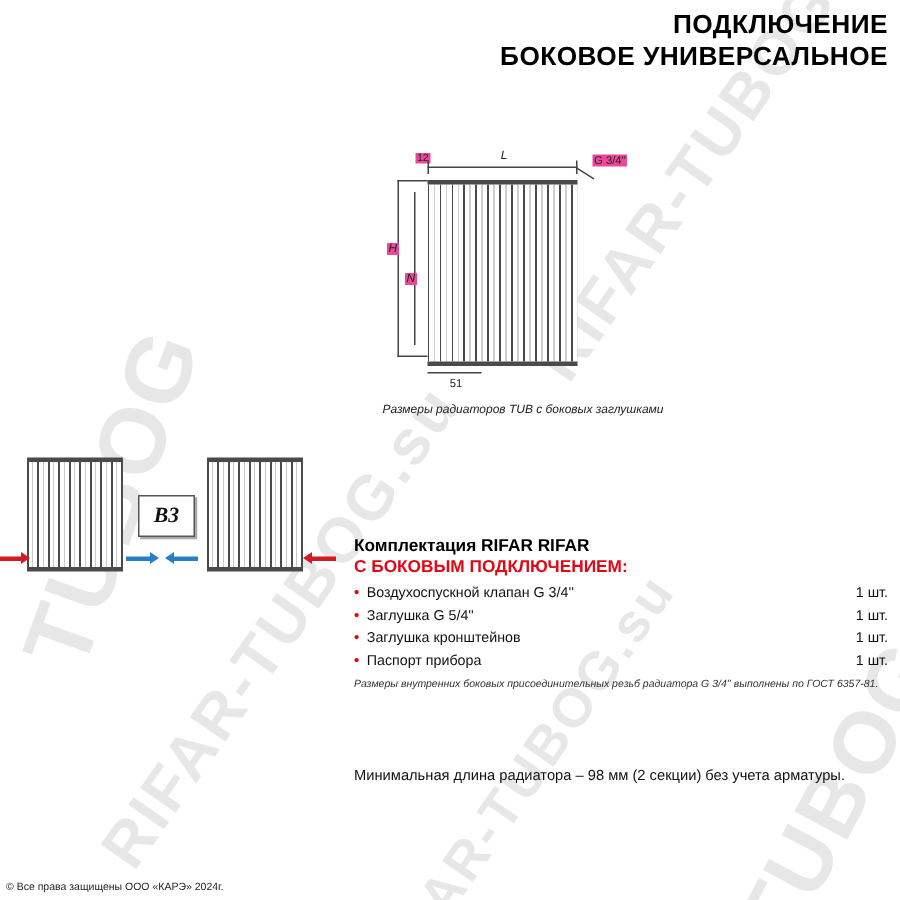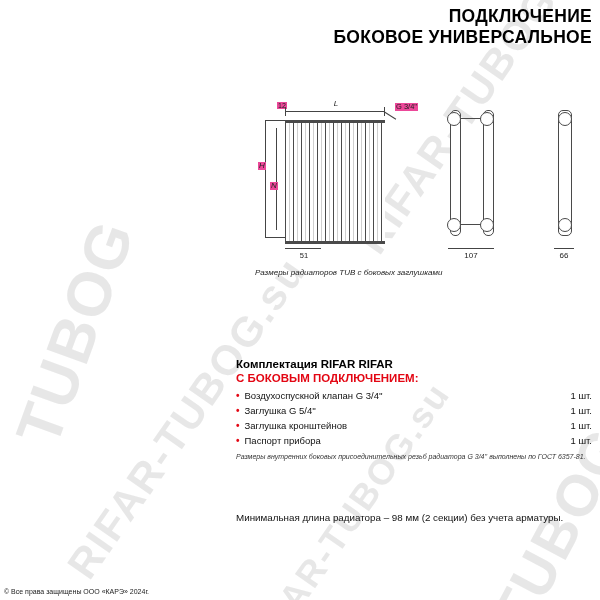--- a/index.html
+++ b/index.html
@@ -80,20 +80,29 @@
   <div class="wm" style="left:478px;top:610px;font-size:58px;transform:rotate(-62deg);">TUBOG</div>
   <div class="wm" style="left:235px;top:645px;font-size:36px;transform:rotate(-55deg);">RIFAR-TUBOG.su</div>
 
   <div class="layer title">
     <div>ПОДКЛЮЧЕНИЕ</div>
     <div>БОКОВОЕ УНИВЕРСАЛЬНОЕ</div>
   </div>
 
 
 
+  <div class="scheme-row" style="top:305px">
+    <div class="radiator" style="left:18px"></div>
+    <div class="radiator" style="left:138px"></div>
+    <div class="scheme-label">B3</div>
+    <i class="arrow red ar-right" style="left:-2px;top:66px"></i>
+    <i class="arrow blue ar-right" style="left:84px;top:66px"></i>
+    <i class="arrow red ar-left" style="left:208px;top:66px"></i>
+    <i class="arrow blue ar-left" style="left:116px;top:66px"></i>
+  </div>
 
 
   <div class="layer drawing">
     <div class="dlabel" style="left:22px;top:4px;font-size:7px">12</div>
     <div class="dlabel" style="left:30px;top:2px;width:100px;text-align:center;font-style:italic;background:transparent">L</div>
     <div class="dline" style="left:30px;top:13px;width:100px;height:1px"></div>
     <div class="dline" style="left:30px;top:9px;width:1px;height:9px"></div>
     <div class="dline" style="left:129px;top:9px;width:1px;height:9px"></div>
 
     <div class="dlabel" style="left:140px;top:5px;font-size:7.5px">G 3/4''</div>
@@ -107,38 +116,20 @@
     <div class="dlabel" style="left:3px;top:64px;font-style:italic">H</div>
     <div class="dline" style="left:21px;top:30px;width:1px;height:102px"></div>
     <div class="dlabel" style="left:15px;top:84px;font-style:italic">N</div>
 
     <div class="dline" style="left:30px;top:150px;width:36px;height:1px"></div>
     <div class="dlabel" style="left:30px;top:154px;width:36px;text-align:center;font-size:7.5px;background:transparent">51</div>
 
     <div class="caption">Размеры радиаторов TUB с боковых заглушками</div>
   </div>
 
-  <div class="layer profiles">
-    <div class="pbar" style="left:8px;top:8px;width:9px;height:124px"></div>
-    <div class="pbar" style="left:41px;top:8px;width:9px;height:124px"></div>
-    <div class="plink" style="left:17px;top:16px;width:24px"></div>
-    <div class="plink" style="left:17px;top:122px;width:24px"></div>
-    <div class="pcirc" style="left:5px;top:10px"></div>
-    <div class="pcirc" style="left:38px;top:10px"></div>
-    <div class="pcirc" style="left:5px;top:116px"></div>
-    <div class="pcirc" style="left:38px;top:116px"></div>
-    <div class="pdim" style="left:6px;top:146px;width:46px"></div>
-    <div class="pdlabel" style="left:6px;top:150px;width:46px">107</div>
-
-    <div class="pbar" style="left:116px;top:8px;width:12px;height:124px"></div>
-    <div class="pcirc" style="left:116px;top:10px"></div>
-    <div class="pcirc" style="left:116px;top:116px"></div>
-    <div class="pdim" style="left:112px;top:146px;width:20px"></div>
-    <div class="pdlabel" style="left:104px;top:150px;width:36px">66</div>
-  </div>
 
   <div class="layer kit">
     <div class="kit-h1">Комплектация RIFAR RIFAR</div>
     <div class="kit-h2">С БОКОВЫМ ПОДКЛЮЧЕНИЕМ:</div>
     <div class="kit-items">
       <div class="kit-item">
         <span class="bullet">•</span>
         <span class="kname">Воздухоспускной клапан G 3/4''</span>
         <span class="kqty">1 шт.</span>
       </div>

